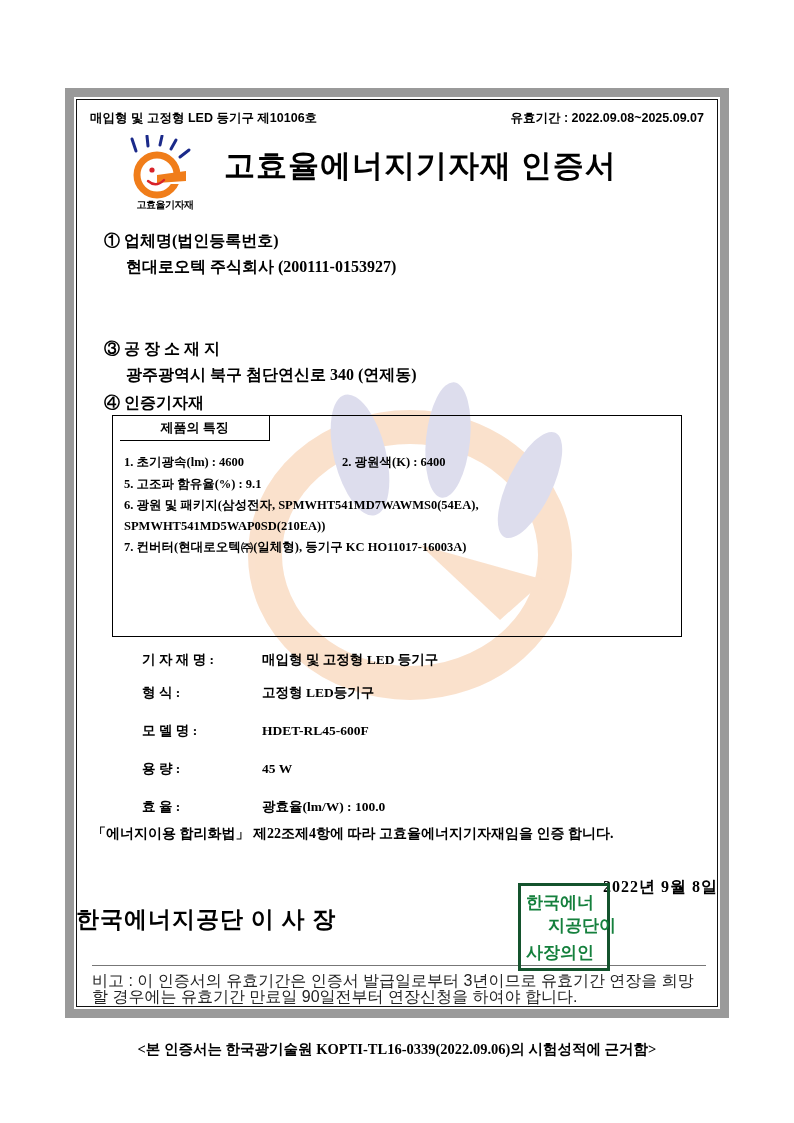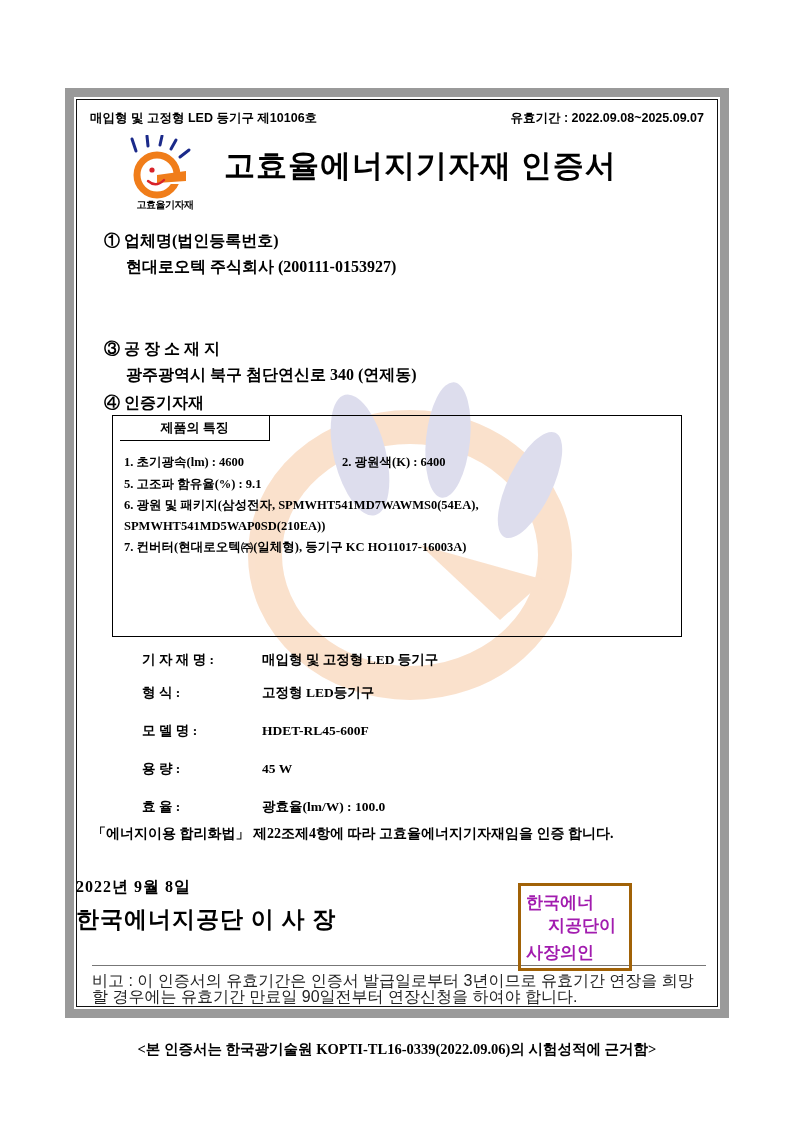--- a/index.html
+++ b/index.html
@@ -209,45 +209,45 @@
     line-height: 21px;
     font-family: "Liberation Serif", serif;
   }
 
   
   .date {
     position: absolute;
     top: 778px;
     left: 0;
     width: 642px;
-    text-align: left;
+    text-align: right;
     font-size: 16px;
     font-weight: bold;
     letter-spacing: 1px;
   }
   .issuer {
     position: absolute;
     top: 805px;
     left: 0;
     width: 642px;
     font-size: 23px;
     font-weight: bold;
     letter-spacing: 1px;
   }
 
   
   .seal {
     position: absolute;
     left: 442px;
     top: 784px;
-    width: 114px;
+    width: 92px;
     height: 88px;
-    border: 3px solid #a16207;
-    box-sizing: border-box;
-    color: #a21caf;
+    border: 3px solid #14532d;
+    box-sizing: border-box;
+    color: #15803d;
     font-family: "Liberation Serif", serif;
     font-weight: bold;
     z-index: 6;
   }
   .seal span {
     position: absolute;
     font-size: 17px;
     letter-spacing: 0px;
     white-space: nowrap;
   }

